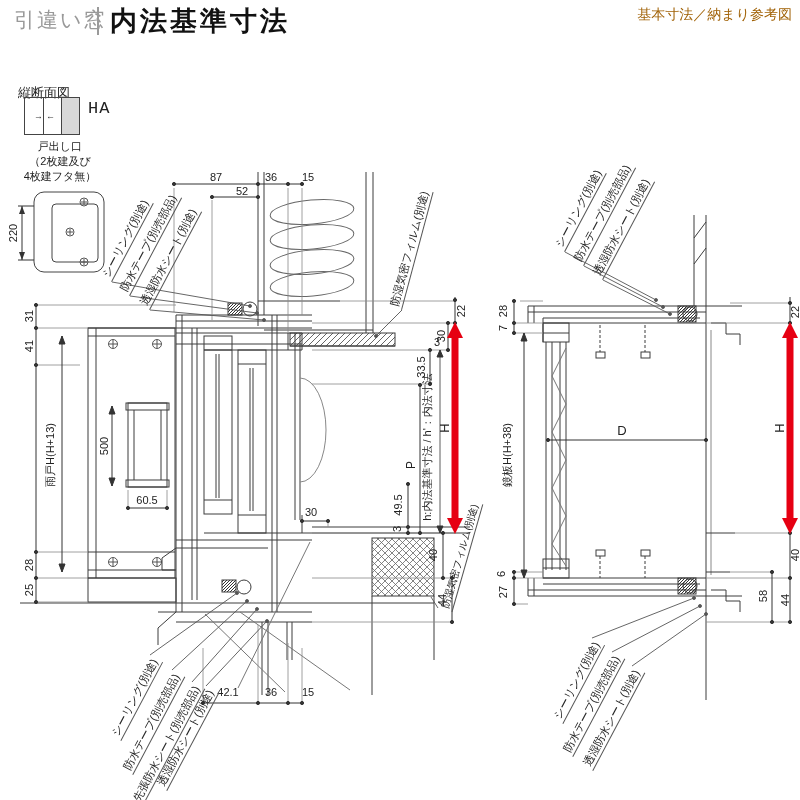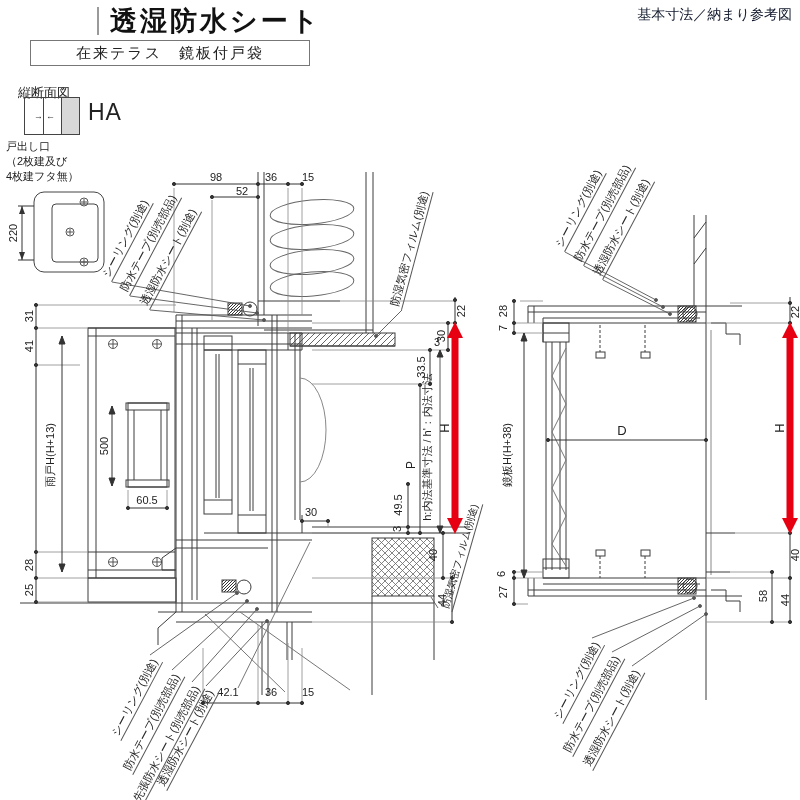--- a/index.html
+++ b/index.html
@@ -8,26 +8,26 @@
   #stage svg{position:absolute;left:0;top:0;}
   .t{position:absolute;white-space:nowrap;}
   .ctr{transform:translate(-50%,-50%);font-size:11px;}
   .rot{transform:translate(-50%,-50%) rotate(-90deg);font-size:11px;}
   .callout{position:absolute;font-size:11px;white-space:nowrap;color:#222;
            border-bottom:1px solid #555;padding:0 2px 1px 2px;line-height:13px;}
   .co-up{transform-origin:0 0;transform:rotate(-62deg) translateY(-100%);}
   .co-dn{transform-origin:0 0;transform:rotate(-62deg) translate(-100%,0);}
   .cat{font-size:21px;color:#999;letter-spacing:2px;}
   .ttl{font-size:27px;font-weight:bold;color:#111;letter-spacing:3px;}
-  .note{font-size:14px;color:#0f172a;}
+  .note{font-size:14px;color:#a16207;}
   .subbox{position:absolute;left:30px;top:40px;width:278px;height:24px;border:1px solid #777;
           display:flex;align-items:center;justify-content:center;font-size:15px;letter-spacing:2px;}
   .sect{font-size:13px;font-family:Liberation Serif, serif;}
-  .ha{font-size:23px;letter-spacing:1px;}
-  .outlet{position:absolute;left:6px;top:139px;width:108px;text-align:left;
+  .ha{font-size:17px;letter-spacing:1px;font-family:Liberation Mono, monospace;}
+  .outlet{position:absolute;left:6px;top:139px;width:108px;text-align:center;
           font-size:11px;line-height:15px;}
   .hdr-div{position:absolute;left:97px;top:7px;width:0;height:28px;border-left:2px solid #9a9a9a;}
   .icon{position:absolute;left:24px;top:97px;width:56px;height:38px;border:1px solid #444;box-sizing:border-box;}
   .icon .c1{position:absolute;left:18px;top:0;width:0;height:100%;border-left:1px solid #444;}
   .icon .c2{position:absolute;right:17px;top:0;width:17px;height:100%;background:#d8d8d8;border-left:1px solid #444;left:auto;right:0;}
   .icon .ar{position:absolute;font-size:9px;color:#333;top:13px;}
 </style>
 </head>
 <body>
 
@@ -265,43 +265,41 @@
         <circle cx="70" cy="232" r="4"></circle>
           <path d="M67,232 H73 M70,229 V235"></path>
         <circle cx="84" cy="262" r="4"></circle>
           <path d="M81,262 H87 M84,259 V265"></path>
       </g>
       <path d="M22,206 V260 M18,206 H26 M18,260 H26 M26,206 H34 M26,260 H34" stroke="#333"></path>
       <path d="M22,206 l-3,8 6,0 z M22,260 l-3,-8 6,0 z" fill="#333" stroke="none"></path>
     </g>
   </svg>
 
+  <span class="t cat" style="left:14px;top:6px">引違い窓</span>
   <span class="hdr-div"></span>
-  <span class="t ttl" style="left:110px;top:3px">透湿防水シート</span>
+  <span class="t ttl" style="left:110px;top:3px">内法基準寸法</span>
   <span class="t note" style="right:8px;top:6px;left:auto">基本寸法／納まり参考図</span>
-  <div class="subbox">
-    <span>在来テラス　鏡板付戸袋</span>
-  </div>
   <span class="t sect" style="left:18px;top:84px">縦断面図</span>
 
   <div class="icon">
     <span class="c1"></span>
     <span class="c2"></span>
     <span class="ar" style="left:9px">→</span>
     <span class="ar" style="left:21px">←</span>
   </div>
   <span class="t ha" style="left:88px;top:99px">HA</span>
   <div class="outlet">
     <div>戸出し口</div>
     <div>（2枚建及び</div>
     <div>4枚建フタ無）</div>
   </div>
   <span class="t rot" style="left:13px;top:233px">220</span>
 
-  <span class="t ctr" style="left:216px;top:177px">98</span>
+  <span class="t ctr" style="left:216px;top:177px">87</span>
   <span class="t ctr" style="left:242px;top:191px">52</span>
   <span class="t ctr" style="left:271px;top:177px">36</span>
   <span class="t ctr" style="left:308px;top:177px">15</span>
 
   <span class="t rot" style="left:29px;top:316px">31</span>
   <span class="t rot" style="left:29px;top:346px">41</span>
   <span class="t rot" style="left:50px;top:455px">雨戸H(H+13)</span>
   <span class="t rot" style="left:104px;top:446px">500</span>
   <span class="t ctr" style="left:147px;top:500px">60.5</span>
   <span class="t rot" style="left:29px;top:565px">28</span>

